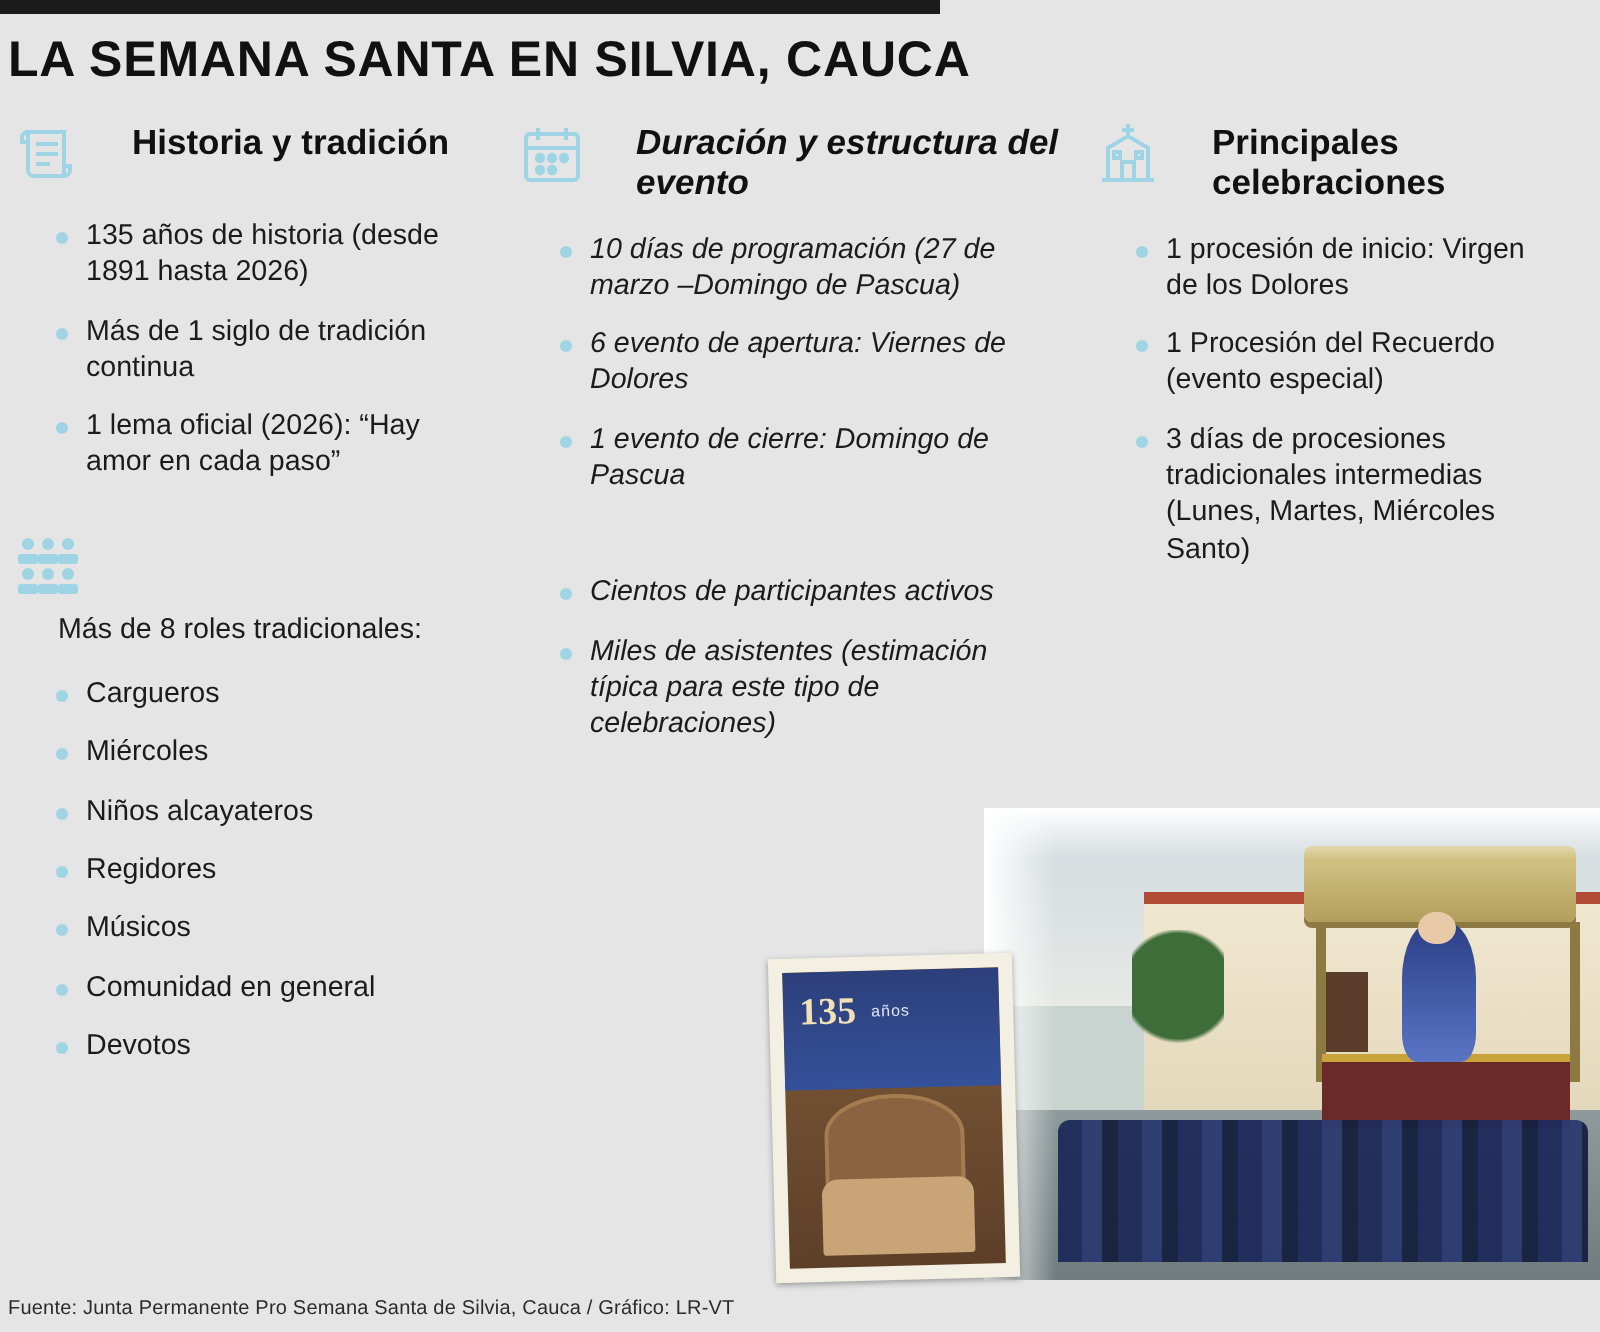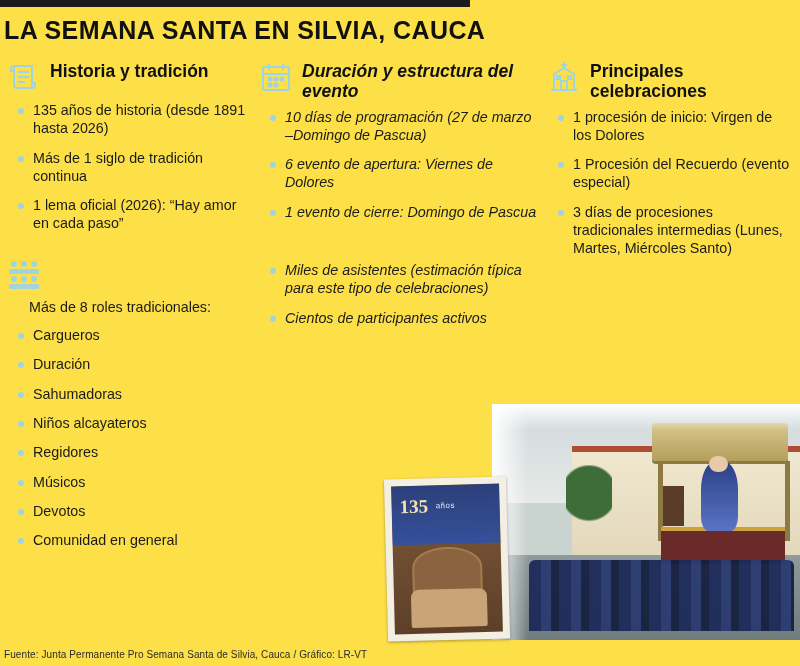--- a/index.html
+++ b/index.html
@@ -10,21 +10,21 @@
     height: 666px;
     background: #ffffff;
     font-family: "Liberation Sans", sans-serif;
     color: #1b1b1b;
     overflow: hidden;
   }
   #page {
     position: relative;
     width: 800px;
     height: 666px;
-    background: #fde047;
+    background: #e5e5e5;
   }
 
   
   .top-rule {
     position: absolute;
     left: 0;
     top: 0;
     width: 470px;
     height: 7px;
     background: #1b1b1b;
@@ -47,42 +47,42 @@
   }
   .col-1 { left: 6px;  width: 250px; }
   .col-2 { left: 258px; width: 285px; font-style: italic; }
   .col-3 { left: 546px; width: 250px; }
 
   .block { position: relative; }
 
   .head-row {
     display: flex;
     align-items: flex-start;
-    gap: 8px;
+    gap: 24px;
     margin-bottom: 6px;
   }
   .head-icon {
     flex: 0 0 auto;
     width: 36px;
     height: 36px;
     color: #9fd4e4;
     margin-top: 1px;
   }
   .head-icon svg { display: block; width: 36px; height: 36px; }
   .head-text {
     font-size: 17.5px;
     font-weight: bold;
     line-height: 1.16;
     color: #111111;
     padding-top: 3px;
   }
 
   ul.bullets {
     list-style: none;
-    margin: 4px;
+    margin: 14px;
     padding: 0 0 0 6px;
   }
   ul.bullets li {
     position: relative;
     padding-left: 17px;
     margin-bottom: 11px;
     font-size: 14.3px;
     line-height: 1.28;
     color: #1b1b1b;
   }
@@ -274,27 +274,26 @@
               <circle cx="28" cy="23" r="3"></circle>
             <rect x="3" y="28" width="10" height="5" rx="1.5"></rect>
             <rect x="13" y="28" width="10" height="5" rx="1.5"></rect>
             <rect x="23" y="28" width="10" height="5" rx="1.5"></rect>
           </svg>
         </span>
       </div>
       <div class="plain-line">Más de 8 roles tradicionales:</div>
       <ul class="bullets">
         <li>Cargueros</li>
-        <li>Duración</li>
-        <li>Sahumadoras</li>
+        <li>Miércoles</li>
         <li>Niños alcayateros</li>
         <li>Regidores</li>
         <li>Músicos</li>
+        <li>Comunidad en general</li>
         <li>Devotos</li>
-        <li>Comunidad en general</li>
       </ul>
     </div>
 
   </div>
 
   <div class="col col-2">
 
     <div class="block">
       <div class="head-row">
         <span class="head-icon">
@@ -312,22 +311,22 @@
       </div>
       <ul class="bullets">
         <li>10 días de programación (27 de marzo –Domingo de Pascua)</li>
         <li>6 evento de apertura: Viernes de Dolores</li>
         <li>1 evento de cierre: Domingo de Pascua</li>
       </ul>
     </div>
 
     <div class="block" style="margin-top:40px;">
       <ul class="bullets">
+        <li>Cientos de participantes activos</li>
         <li>Miles de asistentes (estimación típica para este tipo de celebraciones)</li>
-        <li>Cientos de participantes activos</li>
       </ul>
     </div>
 
   </div>
 
   <div class="col col-3">
 
     <div class="block">
       <div class="head-row">
         <span class="head-icon">

